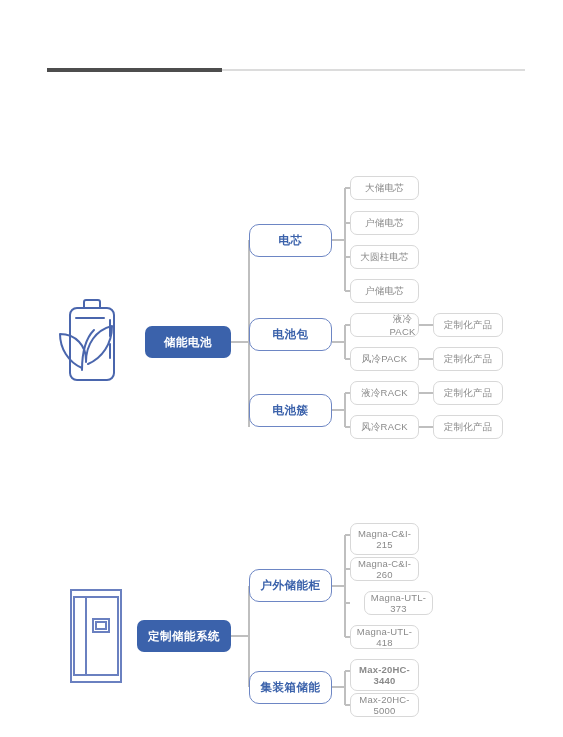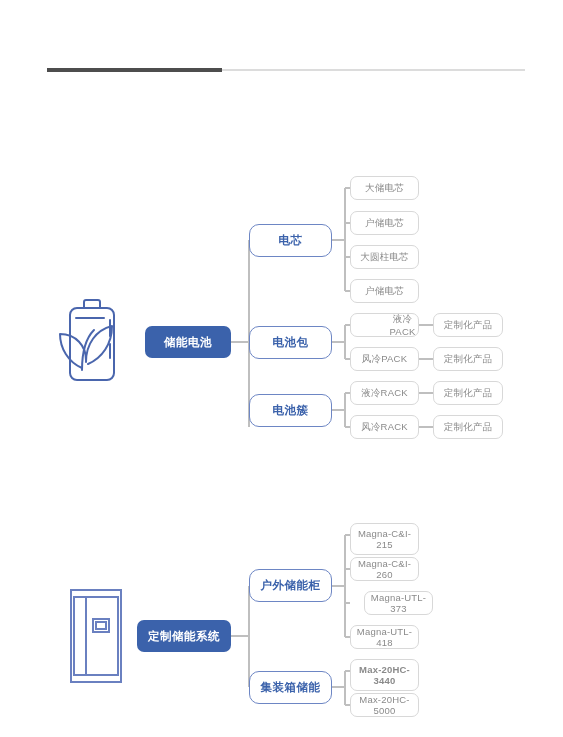--- a/index.html
+++ b/index.html
@@ -133,21 +133,21 @@
         <path d="M24 11 V89"></path>
         <rect x="31" y="33" width="16" height="13"></rect>
         <rect x="34" y="36" width="10" height="7"></rect>
       </g>
     </svg>
   </div>
 
   <div class="node node-root" style="left:145px;top:326px;width:86px;height:32px;">储能电池</div>
 
   <div class="node node-l2" style="left:249px;top:224px;width:83px;height:33px;">电芯</div>
-  <div class="node node-l2" style="left:249px;top:326px;width:83px;height:33px;">电池包</div>
+  <div class="node node-l2" style="left:249px;top:318px;width:83px;height:33px;">电池包</div>
   <div class="node node-l2" style="left:249px;top:394px;width:83px;height:33px;">电池簇</div>
 
   <div class="node node-l3" style="left:350px;top:176px;width:69px;height:24px;">大储电芯</div>
   <div class="node node-l3" style="left:350px;top:211px;width:69px;height:24px;">户储电芯</div>
   <div class="node node-l3" style="left:350px;top:245px;width:69px;height:24px;">大圆柱电芯</div>
   <div class="node node-l3" style="left:350px;top:279px;width:69px;height:24px;">户储电芯</div>
 
   <div class="node node-l3" style="left:350px;top:313px;width:69px;height:24px;padding-left:36px;">液冷PACK</div>
   <div class="node node-l3" style="left:350px;top:347px;width:69px;height:24px;">风冷PACK</div>
   <div class="node node-l3" style="left:350px;top:381px;width:69px;height:24px;">液冷RACK</div>

